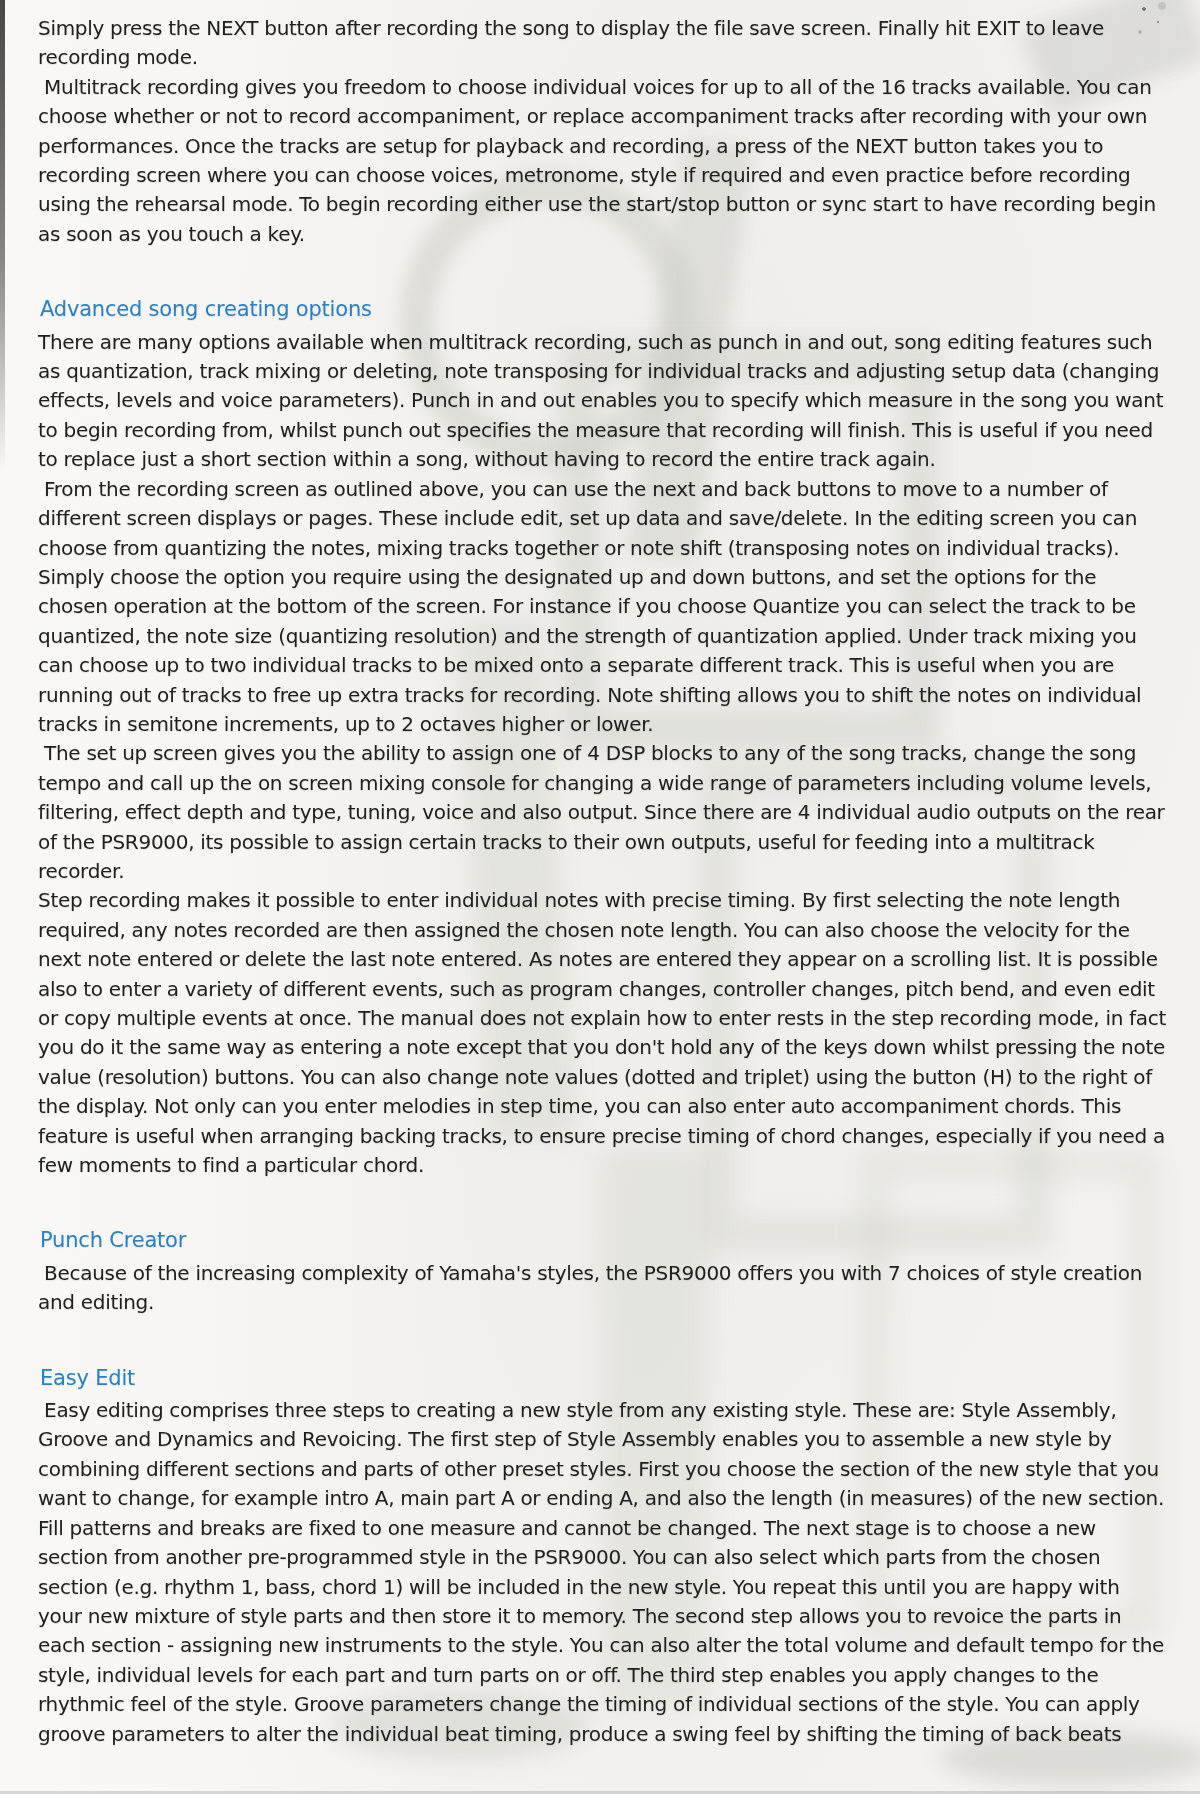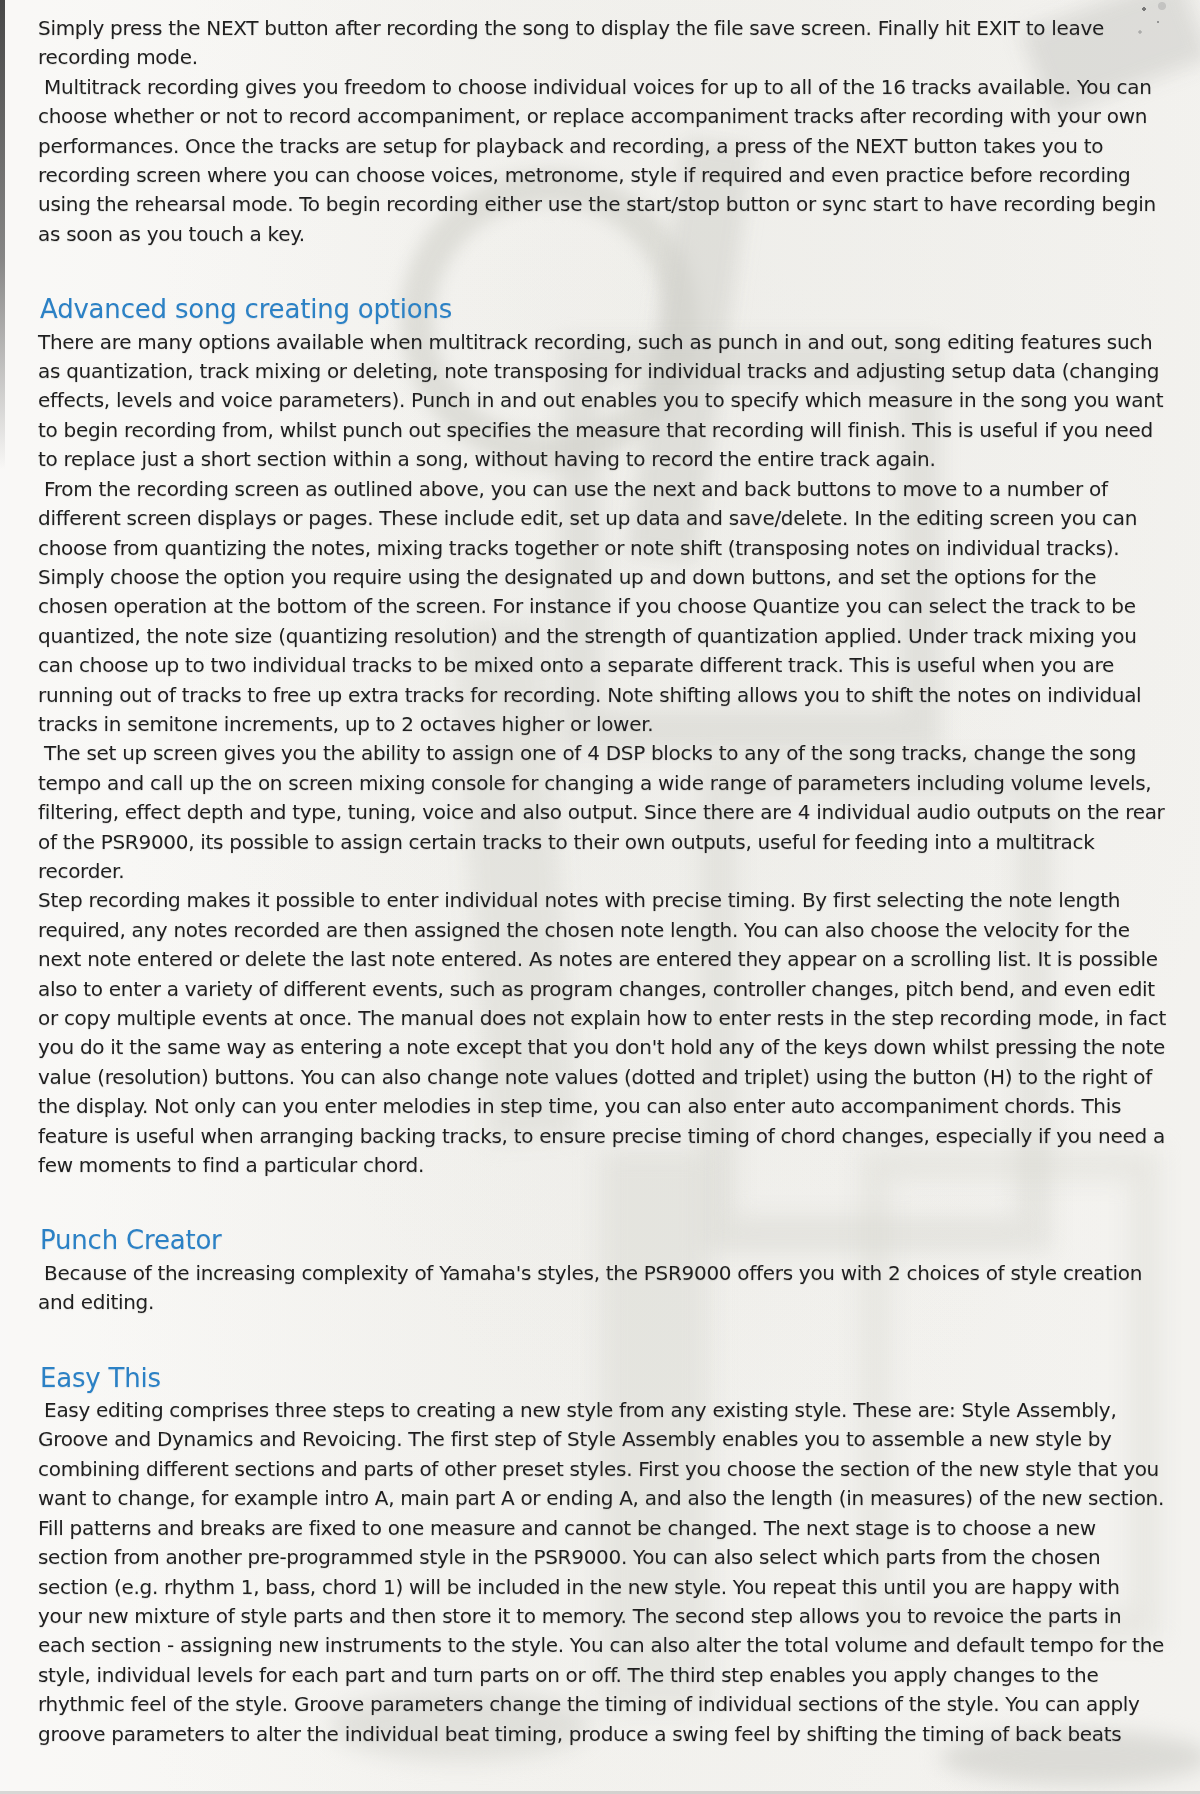--- a/index.html
+++ b/index.html
@@ -54,21 +54,21 @@
     position:absolute; left:38px; top:14px; width:1130px; z-index:2;
     color:var(--text-color, #1f1f1f);
     font-size:20px; line-height:29.4px; letter-spacing:-0.3px;
   }
   .content p {
     margin:0; white-space:pre-wrap;
     text-shadow:0 1px 1px rgba(110,110,110,.18);
   }
   .content h2 {
     margin:46px 0 3px 2px;
-    font-size:26px; font-weight:normal; letter-spacing:-0.2px;
+    font-size:21px; font-weight:normal; letter-spacing:-0.2px;
     color:var(--heading-color, #2b81c5);
     text-shadow:0 1px 1px rgba(120,150,180,.2);
   }
 </style>
 </head>
 <body>
 
 <div class="page">
 
   <div class="watermark">
@@ -90,18 +90,18 @@
 
   <div class="content">
     <p>Simply press the NEXT button after recording the song to display the file save screen. Finally hit EXIT to leave recording mode.</p>
     <p> Multitrack recording gives you freedom to choose individual voices for up to all of the 16 tracks available. You can choose whether or not to record accompaniment, or replace accompaniment tracks after recording with your own performances. Once the tracks are setup for playback and recording, a press of the NEXT button takes you to recording screen where you can choose voices, metronome, style if required and even practice before recording using the rehearsal mode. To begin recording either use the start/stop button or sync start to have recording begin as soon as you touch a key.</p>
     <h2>Advanced song creating options</h2>
     <p>There are many options available when multitrack recording, such as punch in and out, song editing features such as quantization, track mixing or deleting, note transposing for individual tracks and adjusting setup data (changing effects, levels and voice parameters). Punch in and out enables you to specify which measure in the song you want to begin recording from, whilst punch out specifies the measure that recording will finish. This is useful if you need to replace just a short section within a song, without having to record the entire track again.</p>
     <p> From the recording screen as outlined above, you can use the next and back buttons to move to a number of different screen displays or pages. These include edit, set up data and save/delete. In the editing screen you can choose from quantizing the notes, mixing tracks together or note shift (transposing notes on individual tracks). Simply choose the option you require using the designated up and down buttons, and set the options for the chosen operation at the bottom of the screen. For instance if you choose Quantize you can select the track to be quantized, the note size (quantizing resolution) and the strength of quantization applied. Under track mixing you can choose up to two individual tracks to be mixed onto a separate different track. This is useful when you are running out of tracks to free up extra tracks for recording. Note shifting allows you to shift the notes on individual tracks in semitone increments, up to 2 octaves higher or lower.</p>
     <p> The set up screen gives you the ability to assign one of 4 DSP blocks to any of the song tracks, change the song tempo and call up the on screen mixing console for changing a wide range of parameters including volume levels, filtering, effect depth and type, tuning, voice and also output. Since there are 4 individual audio outputs on the rear of the PSR9000, its possible to assign certain tracks to their own outputs, useful for feeding into a multitrack recorder.</p>
     <p>Step recording makes it possible to enter individual notes with precise timing. By first selecting the note length required, any notes recorded are then assigned the chosen note length. You can also choose the velocity for the next note entered or delete the last note entered. As notes are entered they appear on a scrolling list. It is possible also to enter a variety of different events, such as program changes, controller changes, pitch bend, and even edit or copy multiple events at once. The manual does not explain how to enter rests in the step recording mode, in fact you do it the same way as entering a note except that you don't hold any of the keys down whilst pressing the note value (resolution) buttons. You can also change note values (dotted and triplet) using the button (H) to the right of the display. Not only can you enter melodies in step time, you can also enter auto accompaniment chords. This feature is useful when arranging backing tracks, to ensure precise timing of chord changes, especially if you need a few moments to find a particular chord.</p>
     <h2>Punch Creator</h2>
-    <p> Because of the increasing complexity of Yamaha's styles, the PSR9000 offers you with 2 choices of style creation and editing.</p>
-    <h2>Easy This</h2>
+    <p> Because of the increasing complexity of Yamaha's styles, the PSR9000 offers you with 7 choices of style creation and editing.</p>
+    <h2>Easy Edit</h2>
     <p> Easy editing comprises three steps to creating a new style from any existing style. These are: Style Assembly, Groove and Dynamics and Revoicing. The first step of Style Assembly enables you to assemble a new style by combining different sections and parts of other preset styles. First you choose the section of the new style that you want to change, for example intro A, main part A or ending A, and also the length (in measures) of the new section. Fill patterns and breaks are fixed to one measure and cannot be changed. The next stage is to choose a new section from another pre-programmed style in the PSR9000. You can also select which parts from the chosen section (e.g. rhythm 1, bass, chord 1) will be included in the new style. You repeat this until you are happy with your new mixture of style parts and then store it to memory. The second step allows you to revoice the parts in each section - assigning new instruments to the style. You can also alter the total volume and default tempo for the style, individual levels for each part and turn parts on or off. The third step enables you apply changes to the rhythmic feel of the style. Groove parameters change the timing of individual sections of the style. You can apply groove parameters to alter the individual beat timing, produce a swing feel by shifting the timing of back beats</p>
   </div>
 
 </div>
 
 </body></html>

